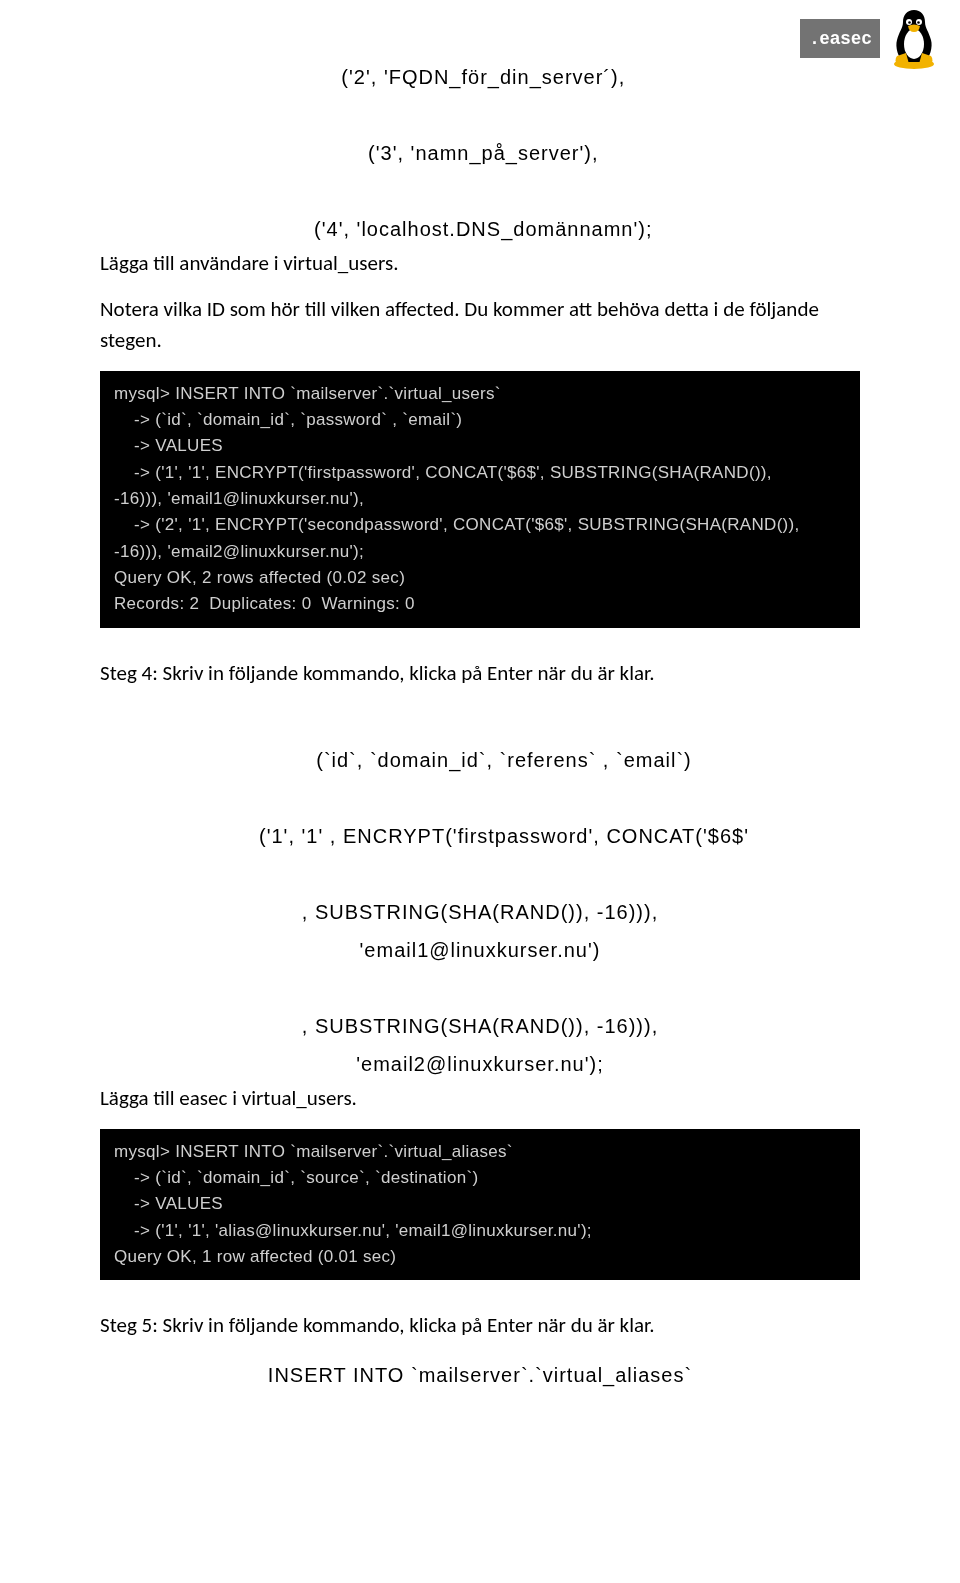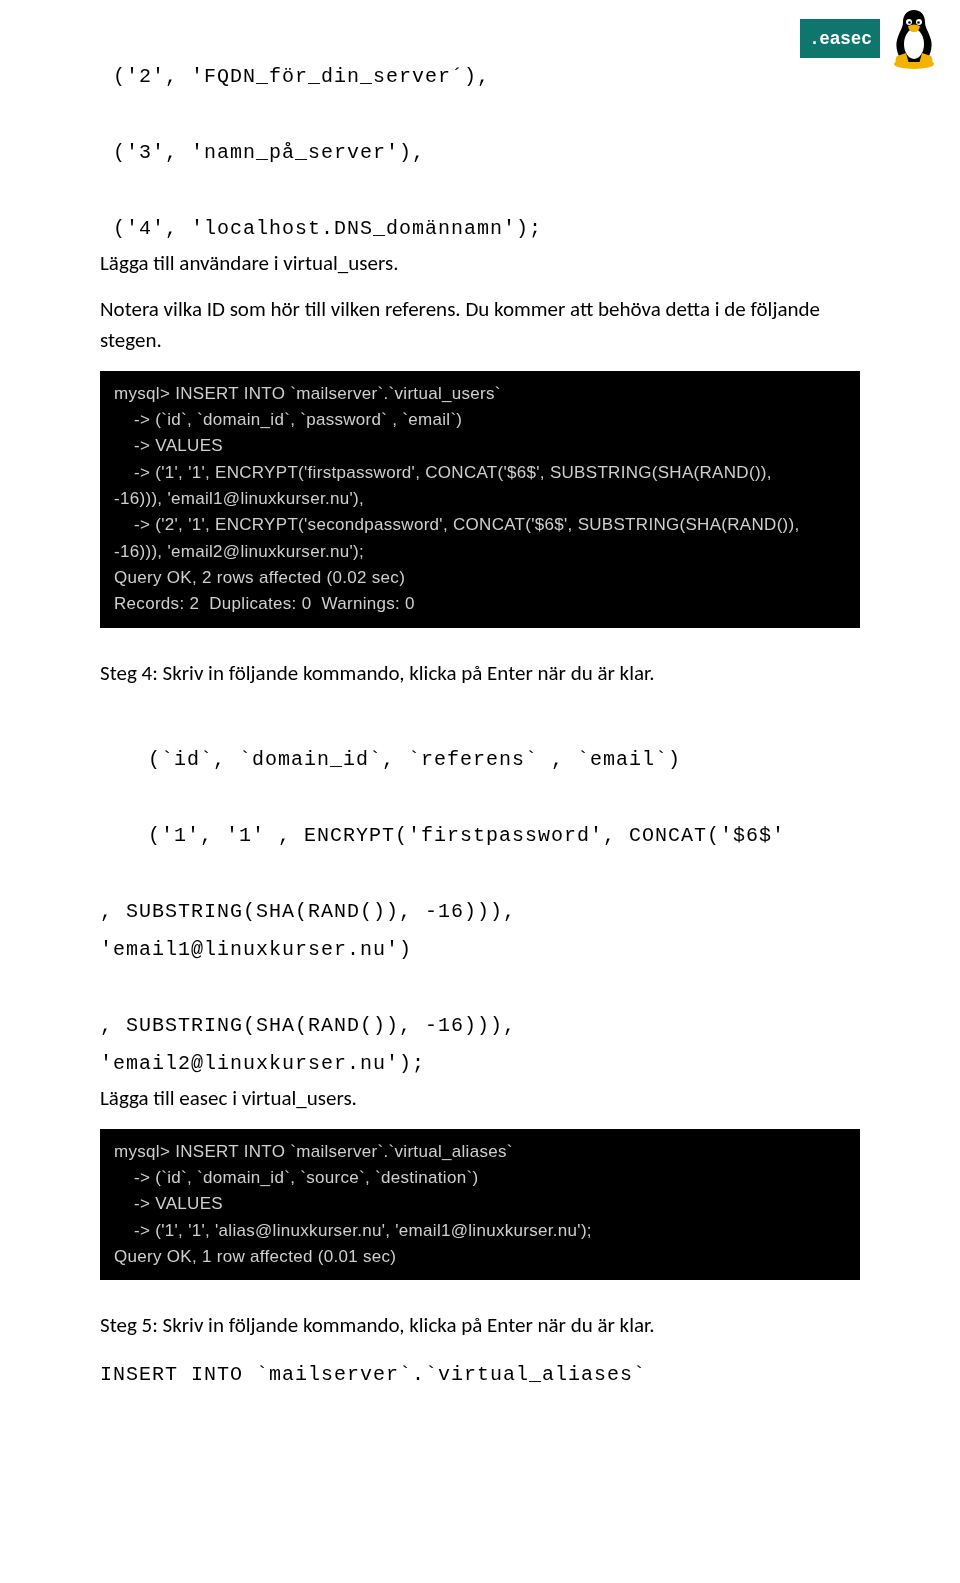--- a/index.html
+++ b/index.html
@@ -20,44 +20,45 @@
   }
   .logo-row {
     position: absolute;
     top: 6px;
     right: 18px;
     display: flex;
     align-items: center;
     gap: 6px;
   }
   .easec-badge {
-    background: #0f766e;
+    background: #737373;
     color: #fff;
     font-family: "Segoe UI", Arial, sans-serif;
     font-size: 18px;
     font-weight: 700;
     padding: 6px 8px 6px 12px;
     letter-spacing: 0.5px;
   }
   .easec-dot {
     font-weight: 900;
     margin-right: 2px;
   }
   .tux {
     width: 56px;
     height: 64px;
     display: inline-block;
   }
   .code, pre.code {
-    font-family: Liberation Mono, monospace;
+    font-family: Liberation Sans, sans-serif;
     font-size: 20px;
     white-space: pre-wrap;
     letter-spacing: 1px;
     margin: 0;
     line-height: 1.9;
+    text-align: center;
   }
   .code-indent {
     padding-left: 48px;
     display: block;
   }
   p { margin: 0 0 18px 0; }
   .narrative { margin: 0 0 14px 0; }
   .terminal {
     background: #000;
     color: #cfcfcf;
@@ -98,21 +99,21 @@
   </div>
 
   <pre class="code code-block"><span> ('2', 'FQDN_för_din_server´),</span>
 
 <span> ('3', 'namn_på_server'),</span>
 
 <span> ('4', 'localhost.DNS_domännamn');</span></pre>
 
   <p class="narrative">Lägga till användare i virtual_users.</p>
 
-  <p class="narrative">Notera vilka ID som hör till vilken referens. Du kommer att behöva detta i de följande stegen.</p>
+  <p class="narrative">Notera vilka ID som hör till vilken affected. Du kommer att behöva detta i de följande stegen.</p>
 
   <div class="terminal">mysql&gt; INSERT INTO `mailserver`.`virtual_users`
     -&gt; (`id`, `domain_id`, `password` , `email`)
     -&gt; VALUES
     -&gt; ('1', '1', ENCRYPT('firstpassword', CONCAT('$6$', SUBSTRING(SHA(RAND()),
 -16))), 'email1@linuxkurser.nu'),
     -&gt; ('2', '1', ENCRYPT('secondpassword', CONCAT('$6$', SUBSTRING(SHA(RAND()),
 -16))), 'email2@linuxkurser.nu');
 Query OK, 2 rows affected (0.02 sec)
 Records: 2  Duplicates: 0  Warnings: 0</div>

